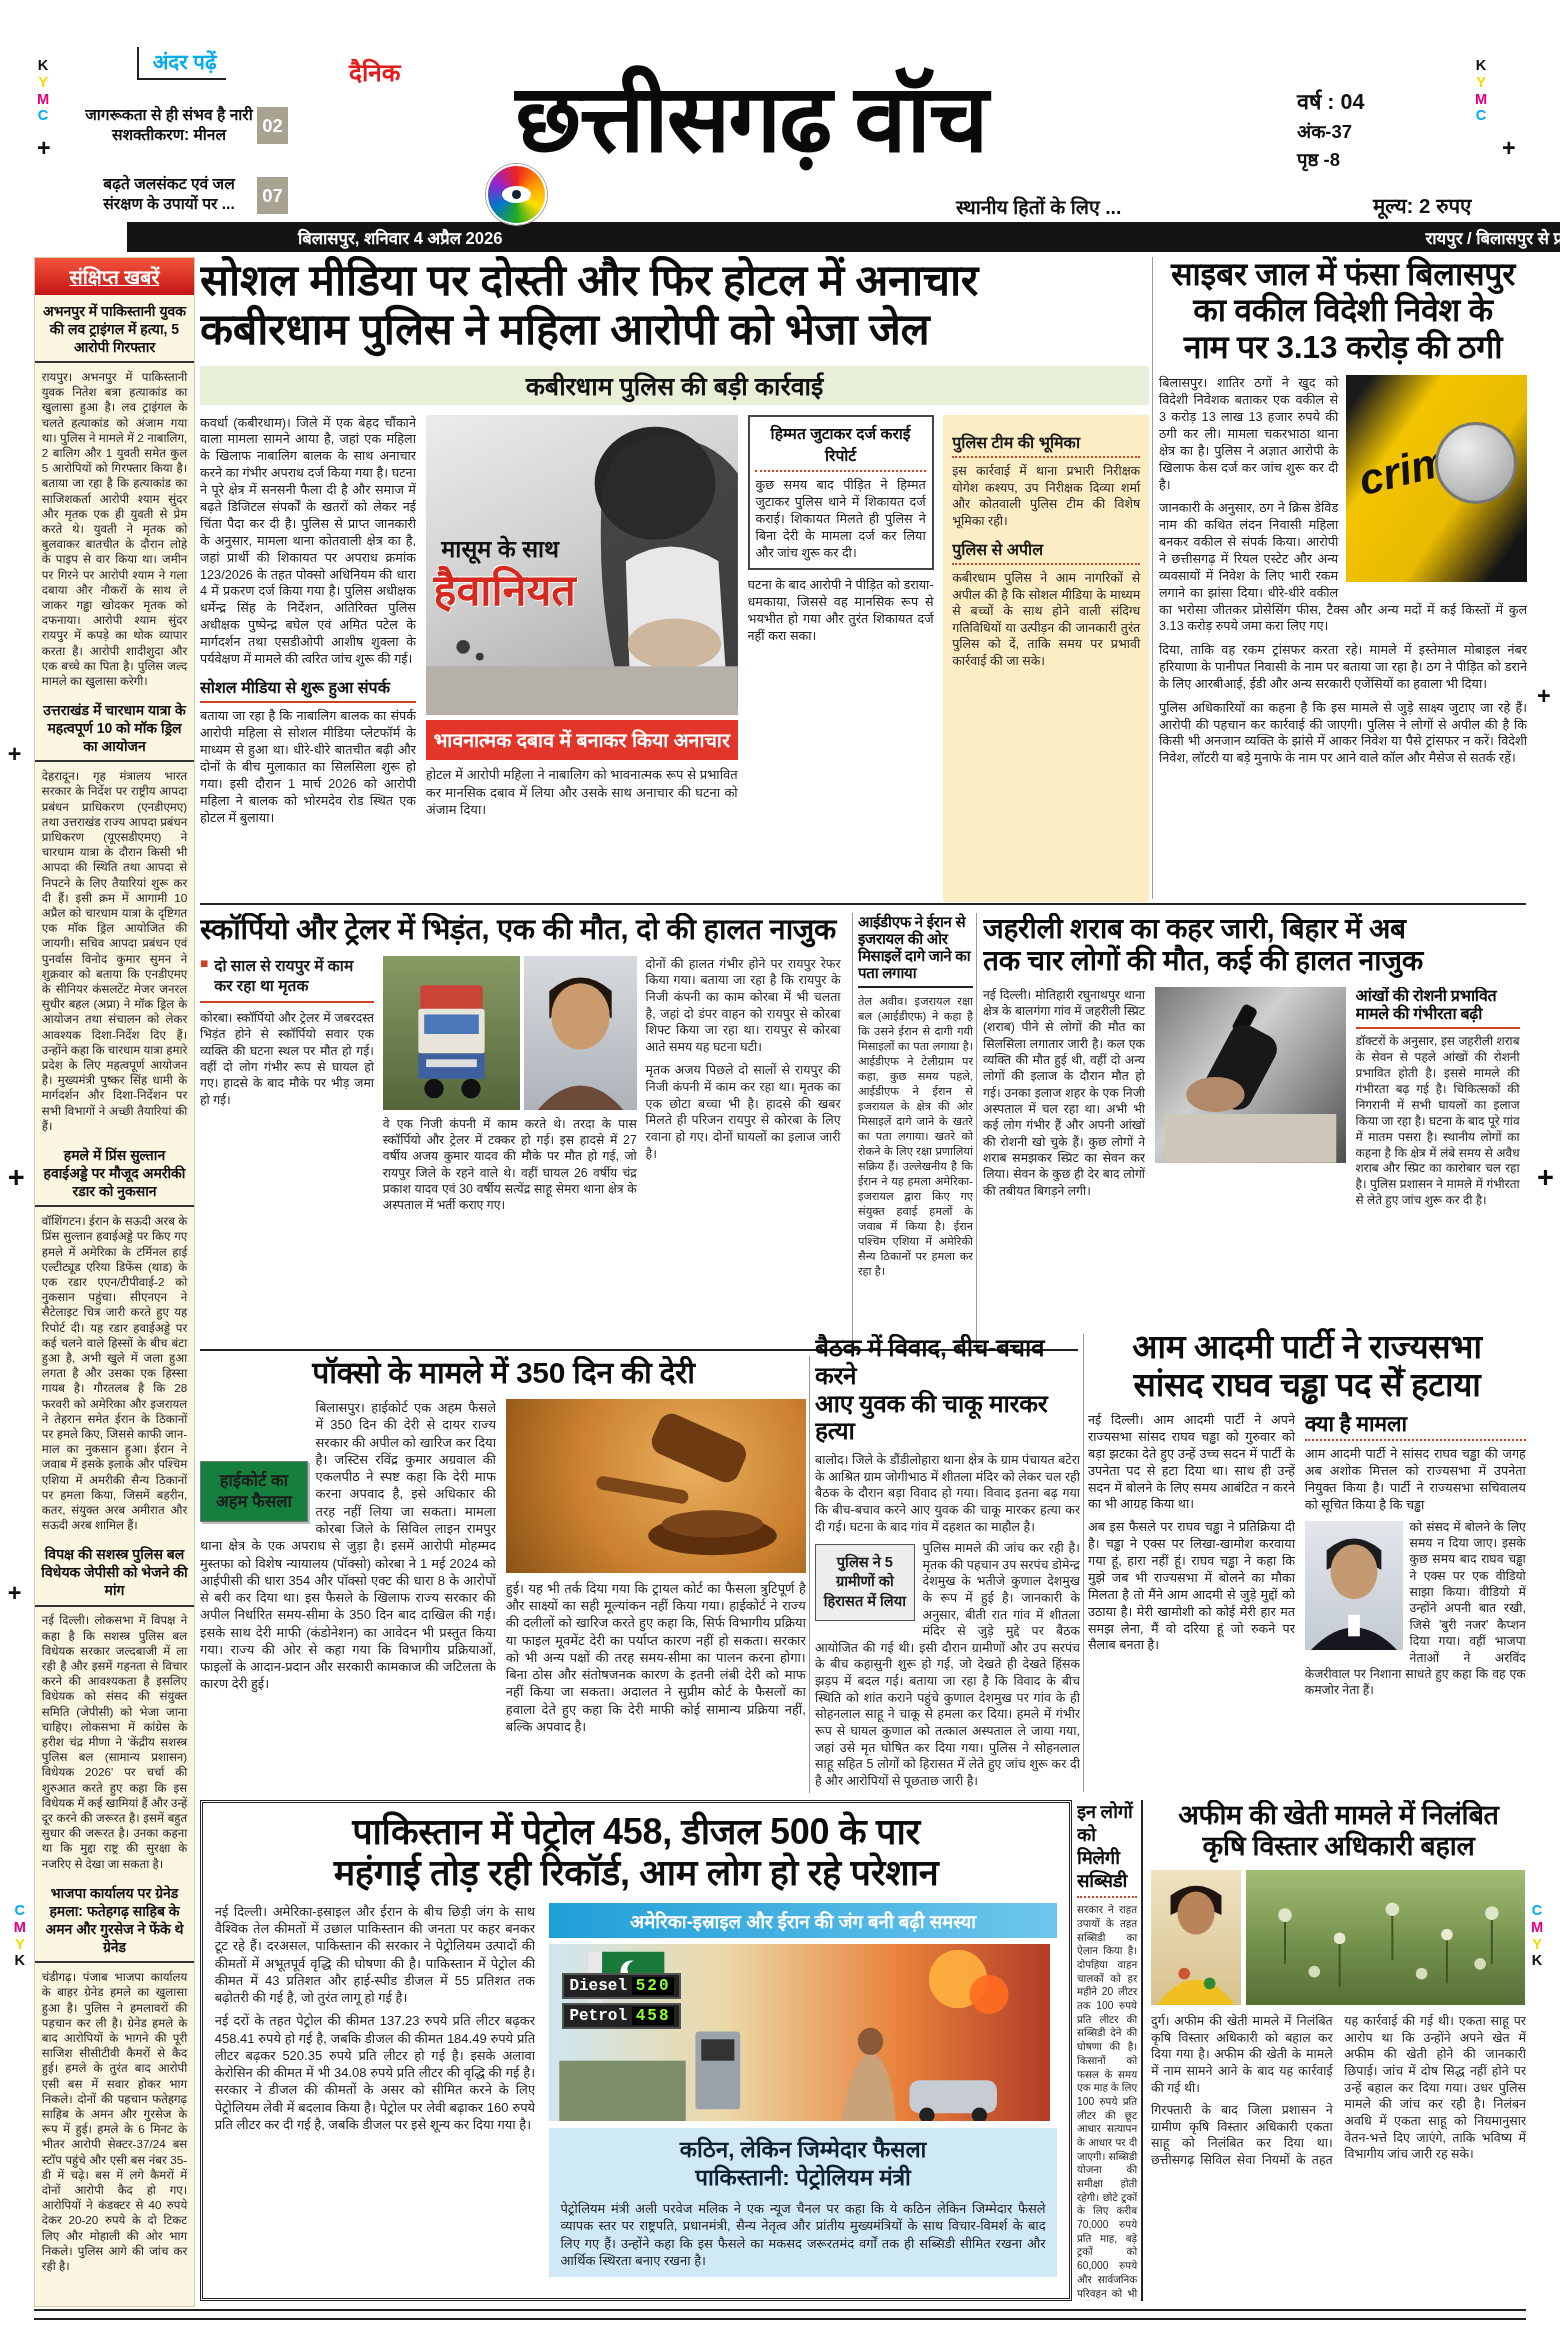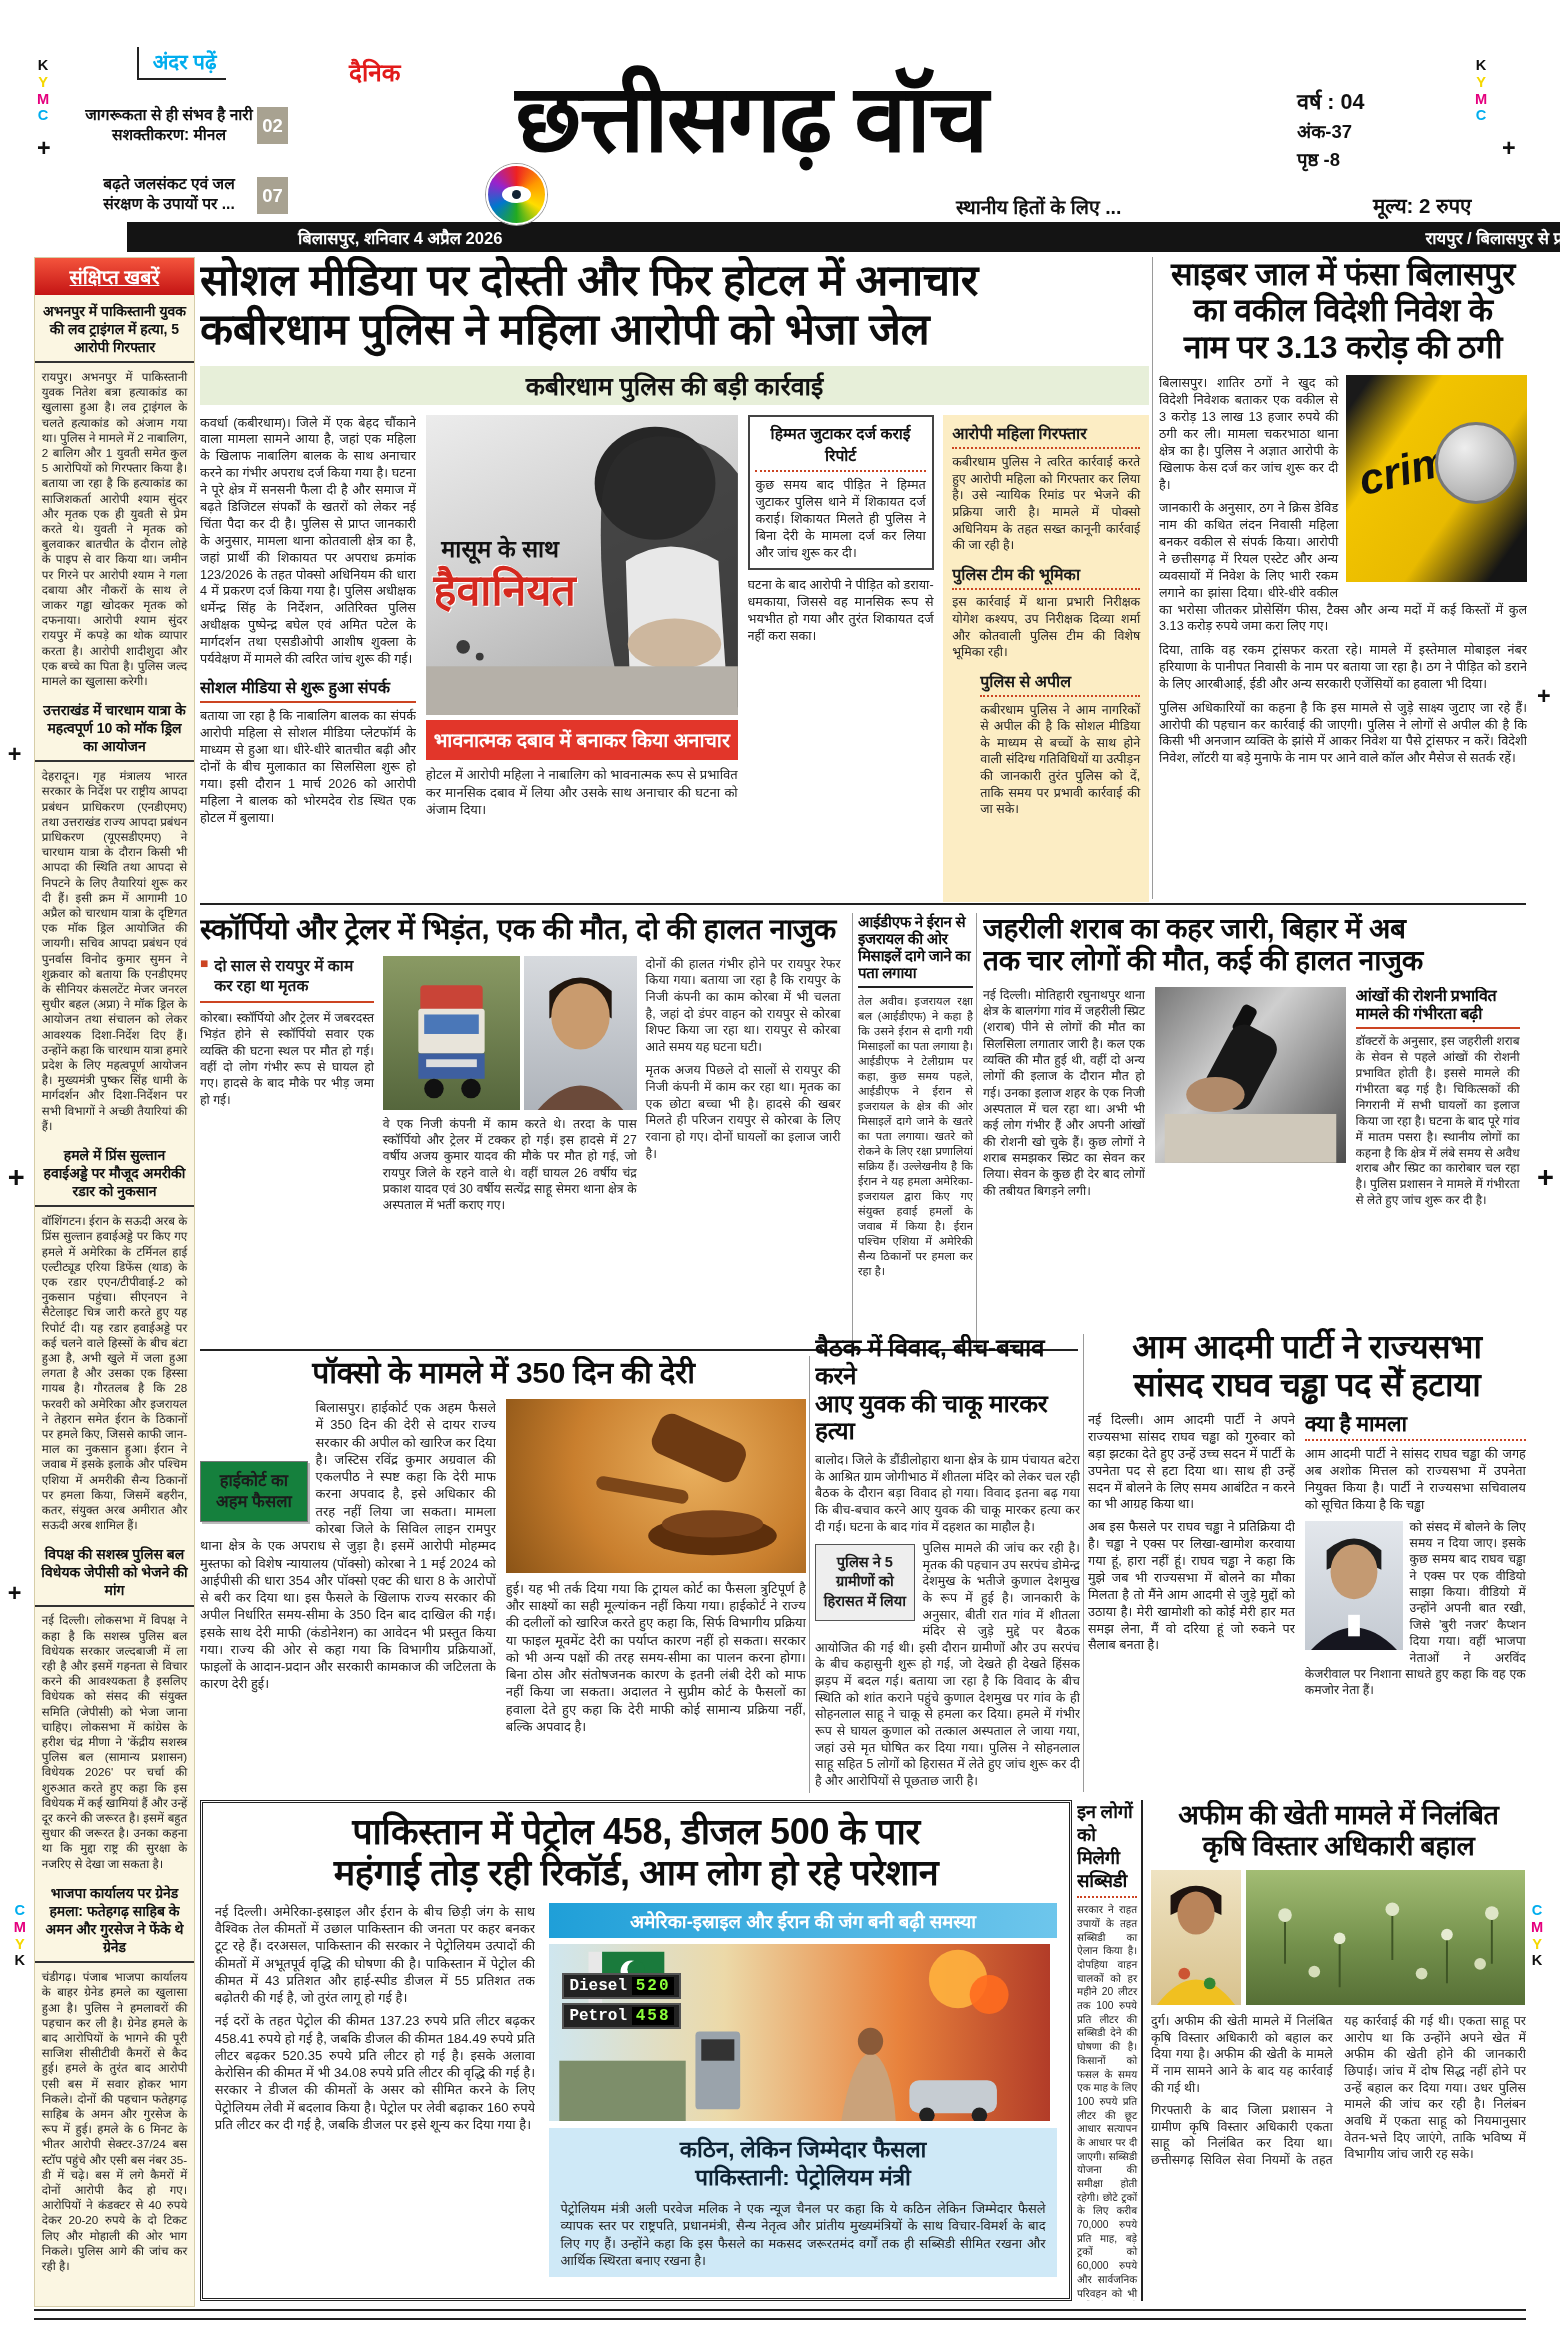--- a/index.html
+++ b/index.html
@@ -176,29 +176,25 @@
         <div class="bt" style="margin-top:5.9px;font-size:13px;">होटल में आरोपी महिला ने नाबालिग को भावनात्मक रूप से प्रभावित कर मानसिक दबाव में लिया और उसके साथ अनाचार की घटना को अंजाम दिया।</div>
       </div>
       <div class="clip" style="width:193px;">
         <div class="wbox">
           <div class="wbox-t">हिम्मत जुटाकर दर्ज कराई रिपोर्ट</div>
           <div class="bt">कुछ समय बाद पीड़ित ने हिम्मत जुटाकर पुलिस थाने में शिकायत दर्ज कराई। शिकायत मिलते ही पुलिस ने बिना देरी के मामला दर्ज कर लिया और जांच शुरू कर दी।</div>
         </div>
         <div class="bt" style="margin-top:7.8px;">घटना के बाद आरोपी ने पीड़ित को डराया-धमकाया, जिससे वह मानसिक रूप से भयभीत हो गया और तुरंत शिकायत दर्ज नहीं करा सका।</div>
       </div>
       <div class="ybox clip" style="width:195px;">
-        <div>
-          <div class="ybox-t">आरोपी महिला गिरफ्तार</div>
-          <div class="bt" style="font-size:12.5px;">कबीरधाम पुलिस ने त्वरित कार्रवाई करते हुए आरोपी महिला को गिरफ्तार कर लिया है। उसे न्यायिक रिमांड पर भेजने की प्रक्रिया जारी है। मामले में पोक्सो अधिनियम के तहत सख्त कानूनी कार्रवाई की जा रही है।</div>
-        </div>
         <div style="margin-top:8.8px;">
           <div class="ybox-t">पुलिस टीम की भूमिका</div>
           <div class="bt" style="font-size:12.5px;">इस कार्रवाई में थाना प्रभारी निरीक्षक योगेश कश्यप, उप निरीक्षक दिव्या शर्मा और कोतवाली पुलिस टीम की विशेष भूमिका रही।</div>
         </div>
-        <div style="margin-top:8.8px;margin-left:28px;">
+        <div style="margin-top:8.8px;">
           <div class="ybox-t">पुलिस से अपील</div>
           <div class="bt" style="font-size:12.5px;">कबीरधाम पुलिस ने आम नागरिकों से अपील की है कि सोशल मीडिया के माध्यम से बच्चों के साथ होने वाली संदिग्ध गतिविधियों या उत्पीड़न की जानकारी तुरंत पुलिस को दें, ताकि समय पर प्रभावी कार्रवाई की जा सके।</div>
         </div>
       </div>
     </div>
   </div>
 
   <div class="abs rule-v" style="left:1152px;top:257px;height:642px;"></div>
 
   <div class="abs clip" style="left:1159px;top:256px;width:368px;height:644px;">

